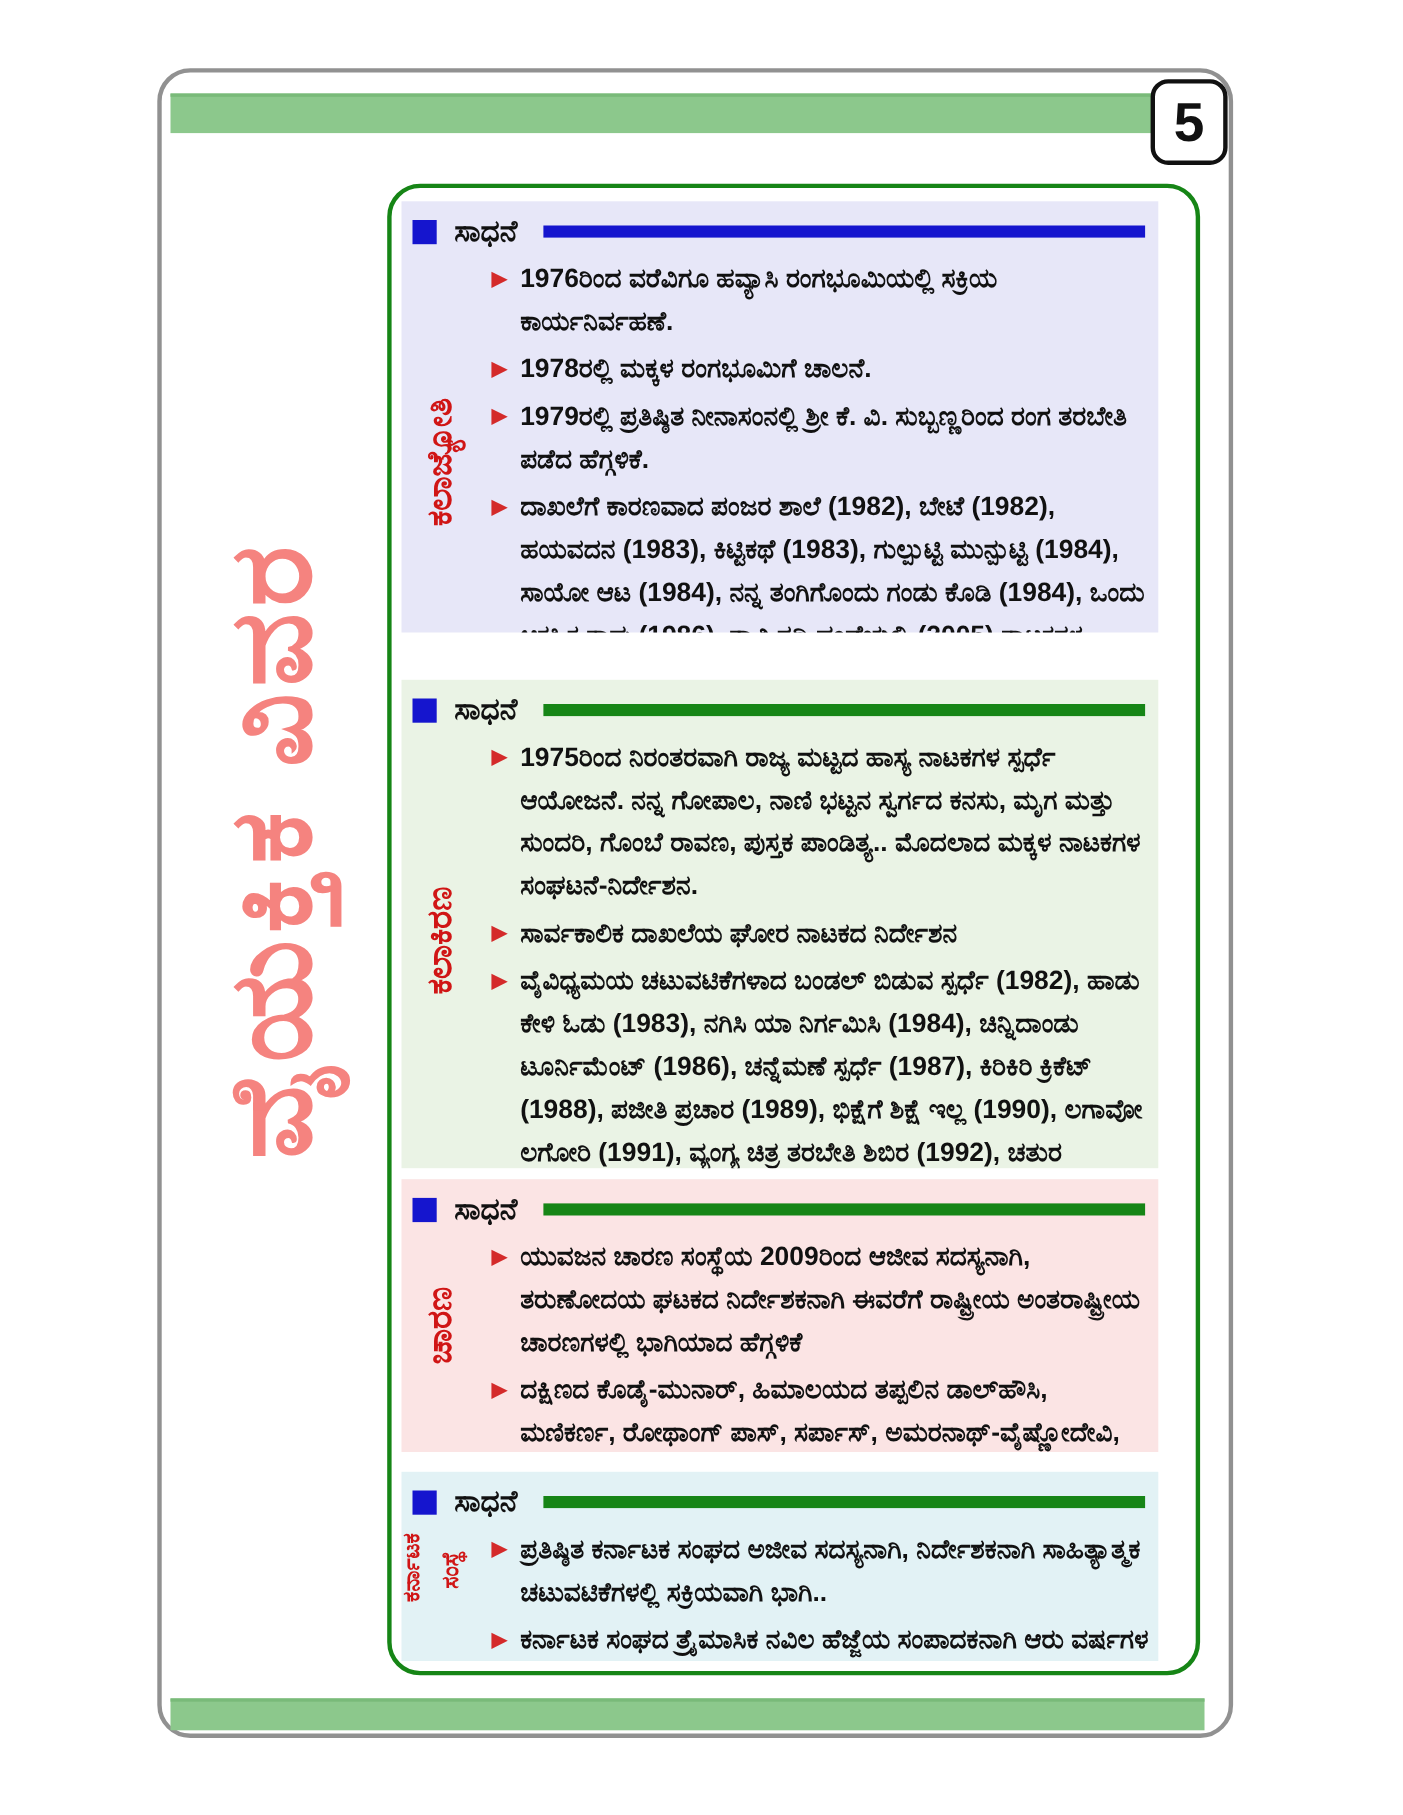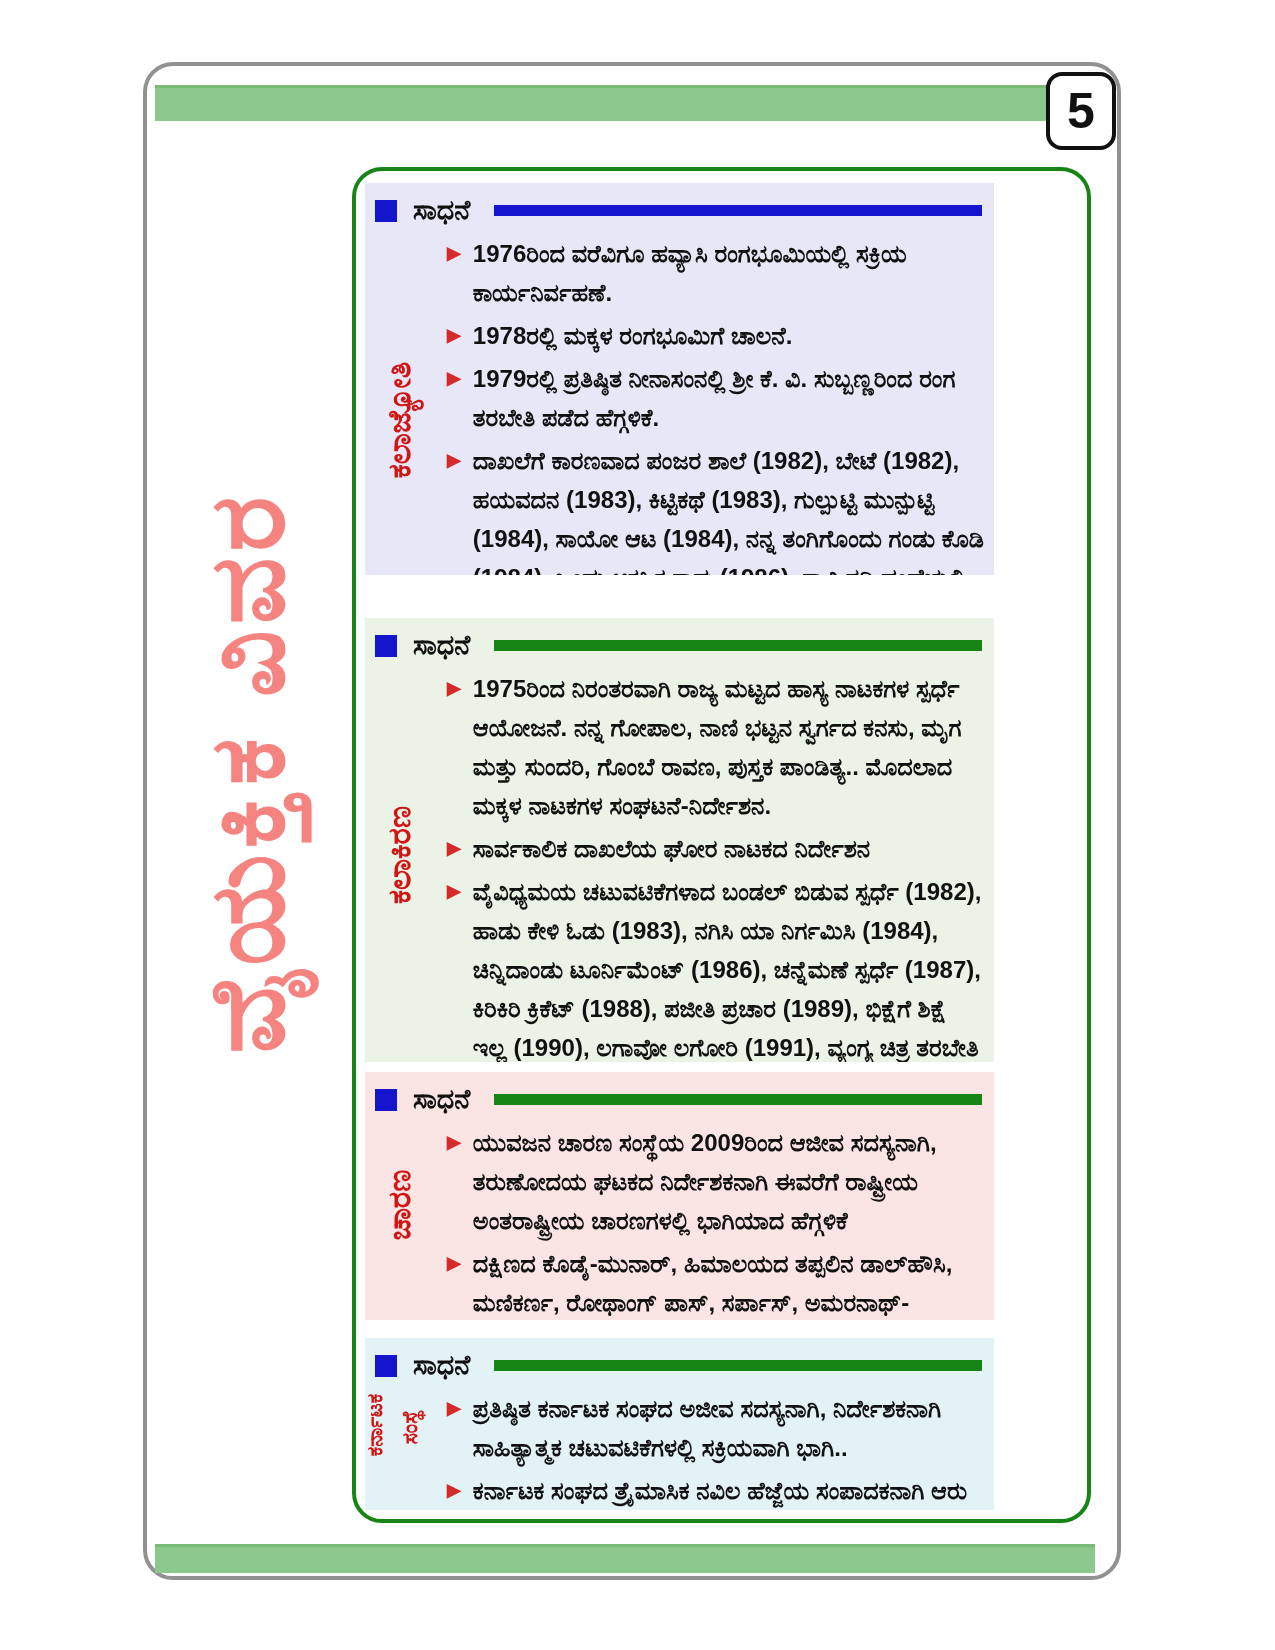--- a/index.html
+++ b/index.html
@@ -11,21 +11,21 @@
   .band-top{left:155px;top:85px;width:895px;height:33px;}
   .band-bottom{left:155px;top:1544px;width:940px;height:26px;}
   .badge{position:absolute;left:1046px;top:72px;width:62px;height:70px;background:#ffffff;
          border:4px solid #111111;border-radius:16px;display:flex;align-items:center;
          justify-content:center;font-size:50px;font-weight:700;z-index:5;}
   .content-box{position:absolute;left:352px;top:167px;width:731px;height:1348px;
                border:4px solid #168516;border-radius:30px;background:#ffffff;}
   .side-title{position:absolute;left:-296px;top:672px;width:1086px;height:200px;line-height:200px;
               font-size:104px;font-weight:700;letter-spacing:6px;color:#F5837F;text-align:center;
               transform:rotate(-90deg);white-space:nowrap;}
-  .sec{position:absolute;left:365px;width:629px;overflow:hidden;}
+  .sec{position:absolute;left:365px;width:688px;overflow:hidden;}
   .sec1{top:183px;height:392px;background:#E7E7F8;}
   .sec2{top:618px;height:444px;background:#EAF3E5;}
   .sec3{top:1072px;height:248px;background:#FBE4E4;}
   .sec4{top:1338px;height:172px;background:#E2F2F5;}
   .sec-header{display:flex;align-items:center;padding:12px 10px 0 10px;}
   .sq{width:22px;height:22px;background:#1515CE;flex:none;}
   .h-title{margin-left:16px;font-size:27px;font-weight:700;white-space:nowrap;}
   .h-rule{flex:1;height:11px;margin-left:24px;margin-right:2px;}
   .rule-blue{background:#1515CE;}
   .rule-green{background:#168516;}

